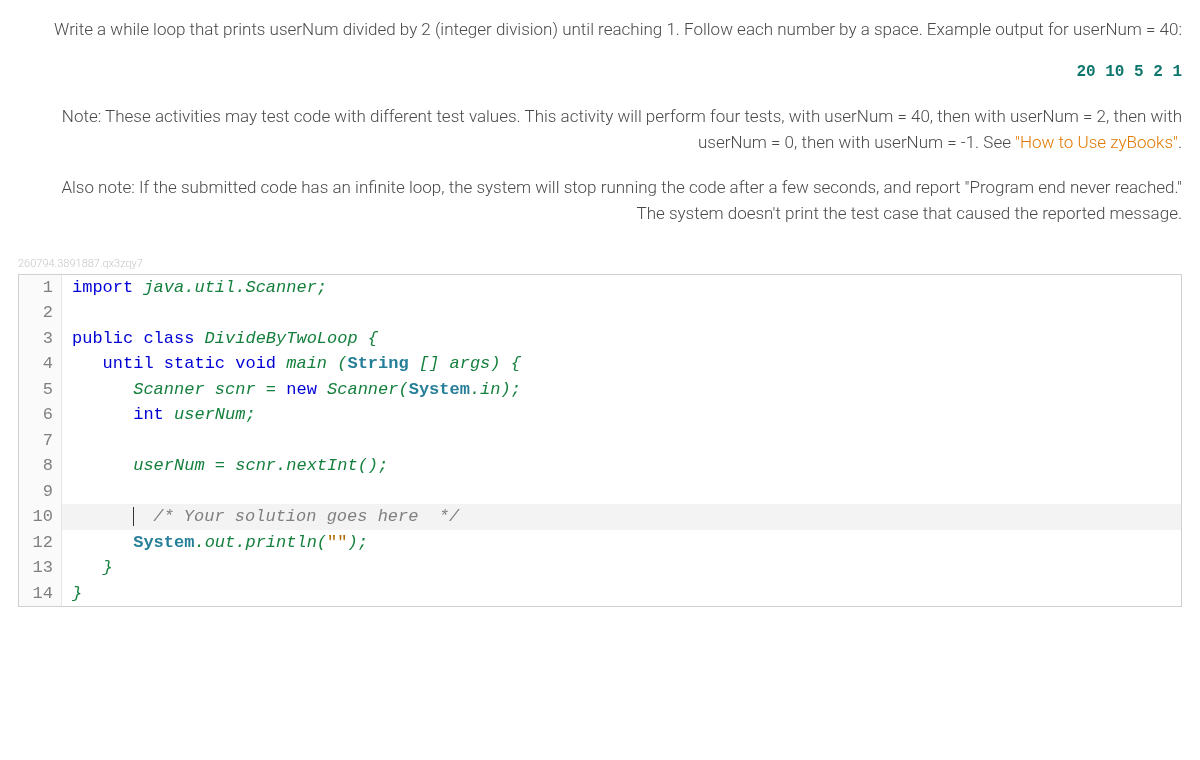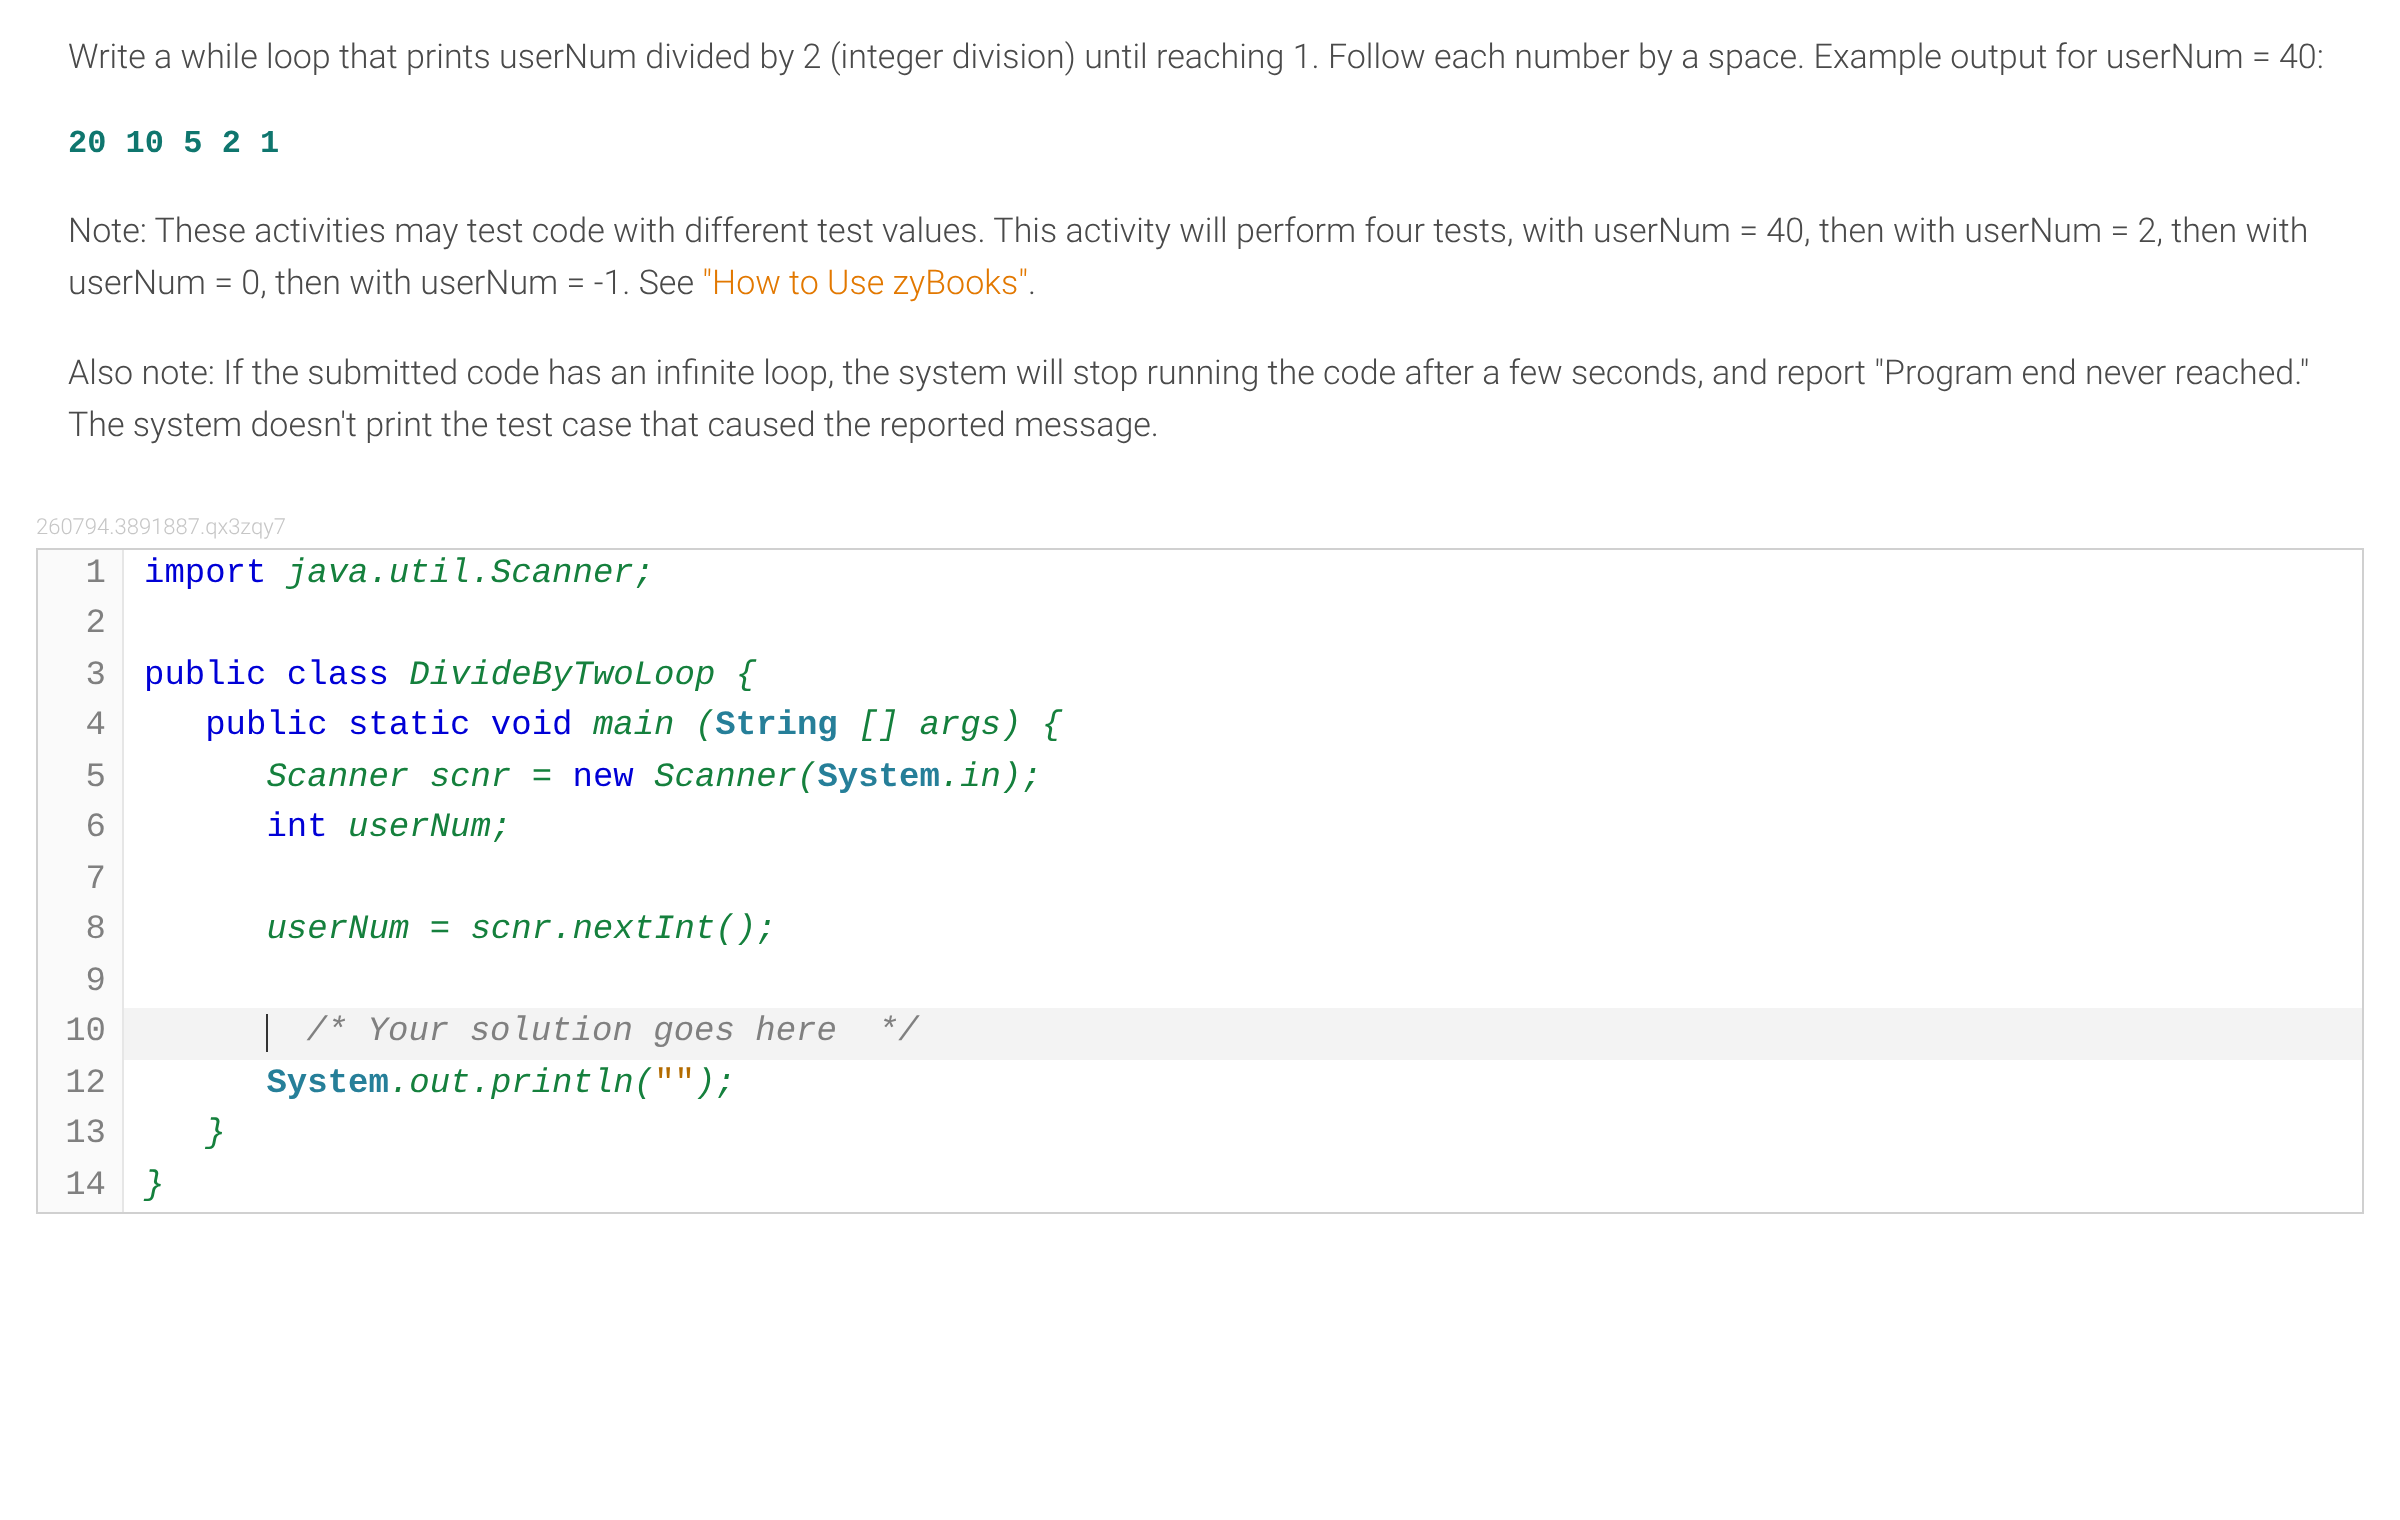--- a/index.html
+++ b/index.html
@@ -5,21 +5,21 @@
   body {
     margin: 0;
     padding: 16px 18px;
     font-family: -apple-system, BlinkMacSystemFont, "Segoe UI", Roboto, "Helvetica Neue", Arial, sans-serif;
     color: #4a4a4a;
     font-size: 17px;
     line-height: 1.55;
     font-weight: 300;
     background: #fff;
   }
-  .instructions p { margin: 0 0 18px 16px; }
+  .instructions p { margin: 0 0 18px 16px; text-align: right; }
   .example-output {
     font-family: "Consolas", "Courier New", monospace;
     font-weight: 600;
     font-size: 16px;
     margin: 0 0 34px 0;
     color: #0f766e;
   }
   .link { color: #e27800; }
   .trace {
     font-size: 11px;
@@ -92,21 +92,21 @@
     <div class="code-row">
       <div class="gutter">2</div>
       <div class="code-cell">&nbsp;</div>
     </div>
     <div class="code-row">
       <div class="gutter">3</div>
       <div class="code-cell"><span class="kw">public class</span><span class="id"> DivideByTwoLoop {</span></div>
     </div>
     <div class="code-row">
       <div class="gutter">4</div>
-      <div class="code-cell"><span class="id">   </span><span class="kw">public static void</span><span class="id"> main (</span><span class="type">String</span><span class="id"> [] args) {</span></div>
+      <div class="code-cell"><span class="id">   </span><span class="kw">until static void</span><span class="id"> main (</span><span class="type">String</span><span class="id"> [] args) {</span></div>
     </div>
     <div class="code-row">
       <div class="gutter">5</div>
       <div class="code-cell"><span class="id">      Scanner scnr = </span><span class="kw">new</span><span class="id"> Scanner(</span><span class="type">System</span><span class="id">.in);</span></div>
     </div>
     <div class="code-row">
       <div class="gutter">6</div>
       <div class="code-cell"><span class="id">      </span><span class="kw">int</span><span class="id"> userNum;</span></div>
     </div>
     <div class="code-row">

